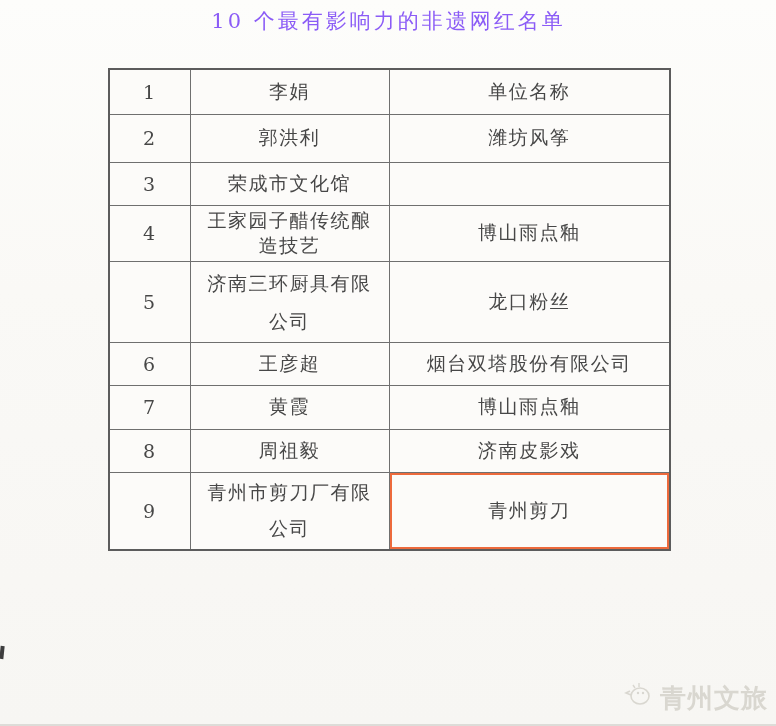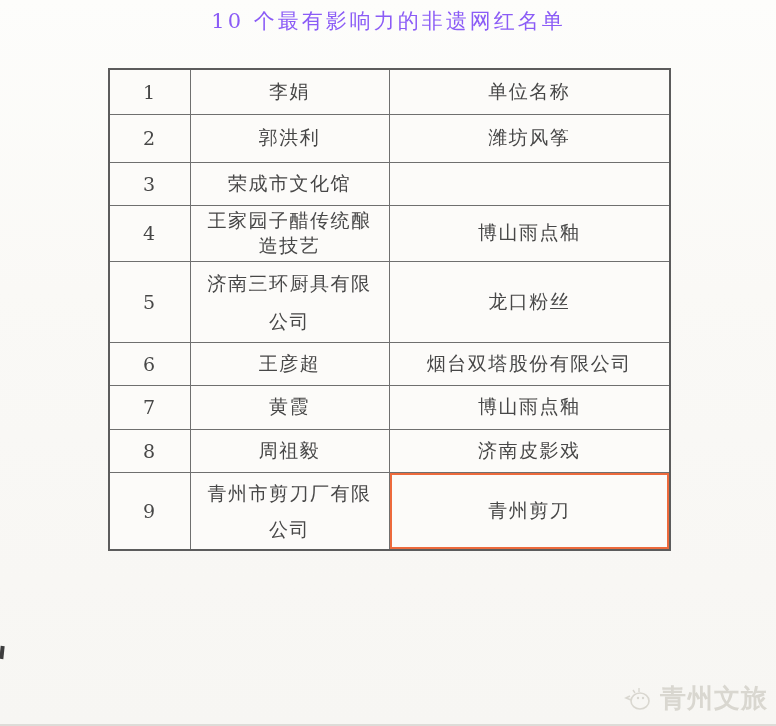--- a/index.html
+++ b/index.html
@@ -57,37 +57,37 @@
   tr.row-3  { height: 43px; }
   tr.row-4  { height: 50px; }
   tr.row-5  { height: 80px; }
   tr.row-6  { height: 43px; }
   tr.row-7  { height: 44px; }
   tr.row-8  { height: 43px; }
   tr.row-9  { height: 74px; }
   tr.row-10 { height: 42px; }
   td.name-cell { line-height: 1.35; }
   tr.row-5 td.name-cell { line-height: 2.0; }
-  tr.row-9 td.name-cell { line-height: 1.9; }
+  tr.row-9 td.name-cell { line-height: 1.9; font-family: Liberation Serif, serif; }
   td.proj-cell { position: relative; }
   .highlight-box {
     position: absolute;
     top: -3px;
     left: -3px;
     right: -3px;
     bottom: -3px;
     border: 5px solid var(--accent, #ed6a3c);
     pointer-events: none;
   }
   .watermark {
     position: absolute;
     right: 8px;
     bottom: 10px;
     display: flex;
-    align-items: flex-end;
+    align-items: flex-start;
     gap: 6px;
     color: var(--wm, #d9d7d0);
   }
   .watermark .wm-text {
     font-size: 26px;
     font-weight: bold;
     letter-spacing: 1px;
     color: var(--wm, #d9d7d0);
     white-space: nowrap;
   }

